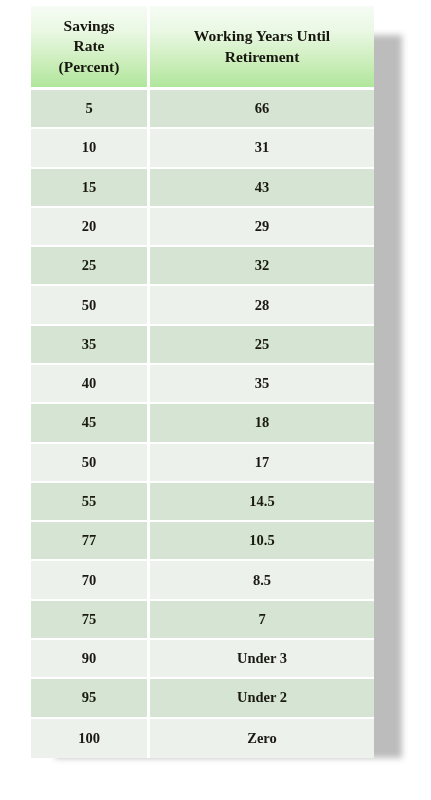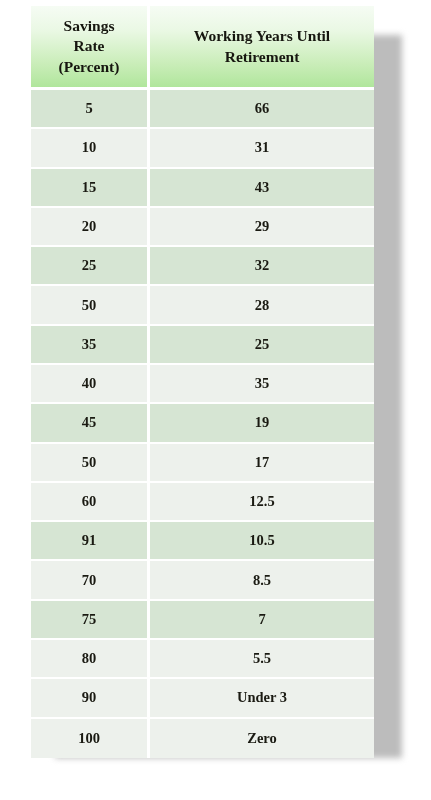--- a/index.html
+++ b/index.html
@@ -125,49 +125,49 @@
           <tr class="row-green">
             <td class="cell-rate">35</td>
             <td class="cell-years">25</td>
           </tr>
           <tr class="row-plain">
             <td class="cell-rate">40</td>
             <td class="cell-years">35</td>
           </tr>
           <tr class="row-green">
             <td class="cell-rate">45</td>
-            <td class="cell-years">19</td>
+            <td class="cell-years">18</td>
           </tr>
           <tr class="row-plain">
             <td class="cell-rate">50</td>
             <td class="cell-years">17</td>
           </tr>
-          <tr class="row-plain">
-            <td class="cell-rate">60</td>
-            <td class="cell-years">12.5</td>
+          <tr class="row-green">
+            <td class="cell-rate">55</td>
+            <td class="cell-years">14.5</td>
           </tr>
           <tr class="row-green">
-            <td class="cell-rate">91</td>
+            <td class="cell-rate">77</td>
             <td class="cell-years">10.5</td>
           </tr>
           <tr class="row-plain">
             <td class="cell-rate">70</td>
             <td class="cell-years">8.5</td>
           </tr>
           <tr class="row-green">
             <td class="cell-rate">75</td>
             <td class="cell-years">7</td>
           </tr>
           <tr class="row-plain">
-            <td class="cell-rate">80</td>
-            <td class="cell-years">5.5</td>
-          </tr>
-          <tr class="row-plain">
             <td class="cell-rate">90</td>
             <td class="cell-years">Under 3</td>
+          </tr>
+          <tr class="row-green">
+            <td class="cell-rate">95</td>
+            <td class="cell-years">Under 2</td>
           </tr>
           <tr class="row-plain">
             <td class="cell-rate">100</td>
             <td class="cell-years">Zero</td>
           </tr>
         </tbody>
     </table>
   </div>
 
 </div>

